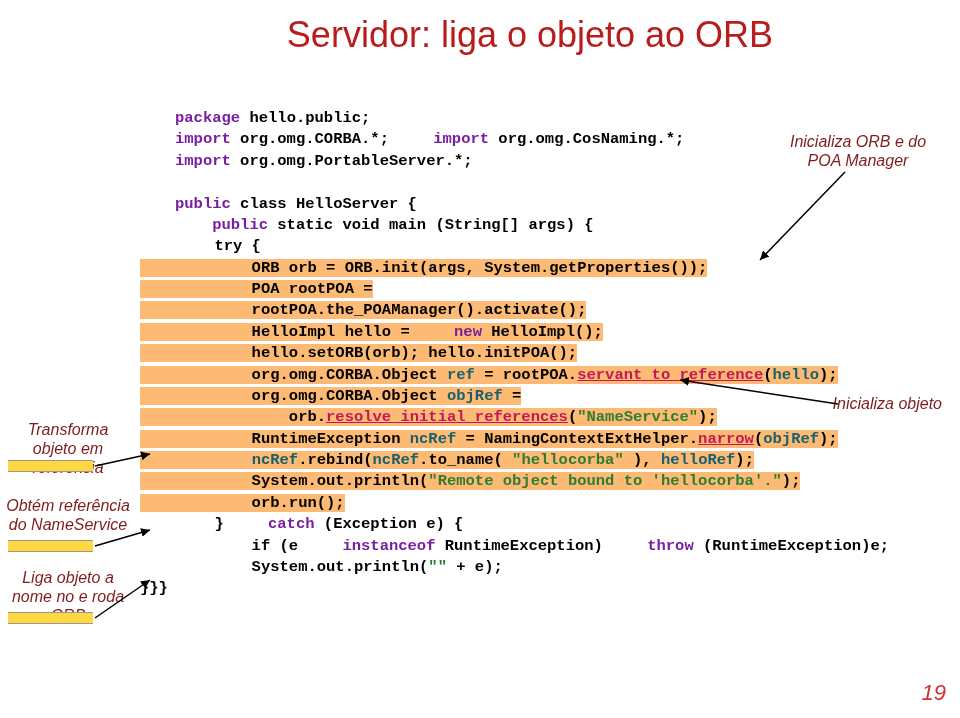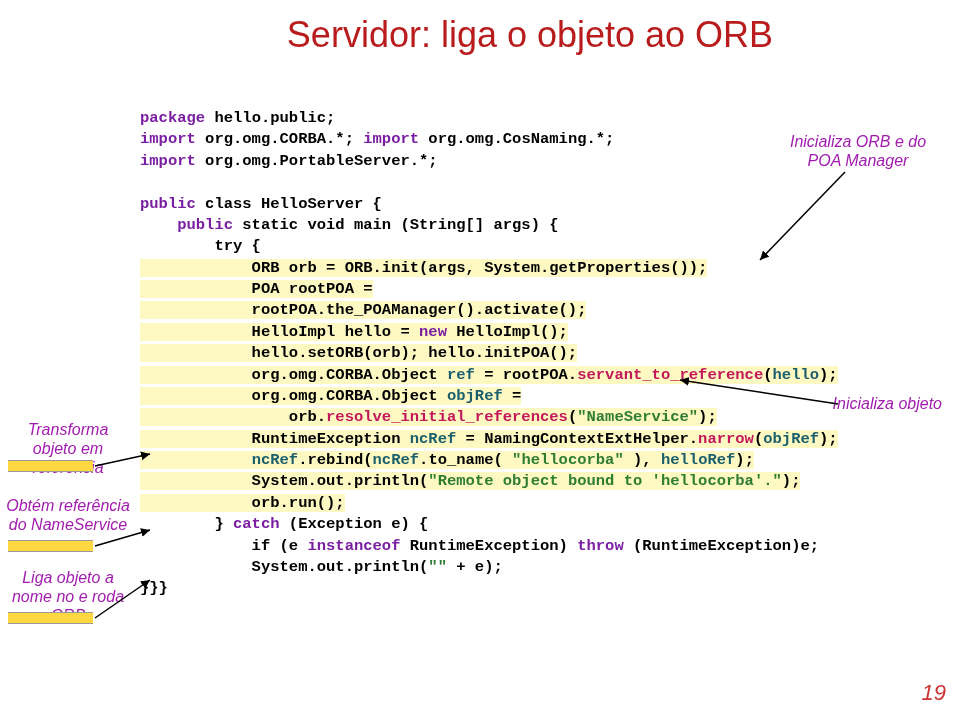--- a/index.html
+++ b/index.html
@@ -25,34 +25,34 @@
     left: 140px;
     top: 108px;
     width: 800px;
     font-family: 'Courier New', monospace;
     font-size: 15.5px;
     font-weight: bold;
     line-height: 1.38;
     color: #000;
   }
   .line { white-space: pre; }
-  .kw-purple { color: #7a1fa2; }
+  .kw-purple { color: #7a1fa2; margin-left: 35px; }
   .kw-green { color: #2e7d32; }
-  .kw-magenta { color: #c2185b; }
+  .kw-magenta { color: #c2185b; text-decoration: underline; }
   .kw-teal { color: #1a5f6b; }
   .hl {
-    background: #fef9c3;
+    background: #fdba74;
     display: inline;
   }
   .annotation {
     position: absolute;
     font-family: 'Trebuchet MS', sans-serif;
     font-style: italic;
     font-size: 16px;
-    color: #a21caf;
+    color: #7f1d1d;
     text-align: center;
     line-height: 1.2;
   }
   .ann-left {
     left: 4px;
     width: 128px;
     text-align: center;
   }
   .ann-transforma { top: 420px; }
   .ann-obtem { top: 496px; }

